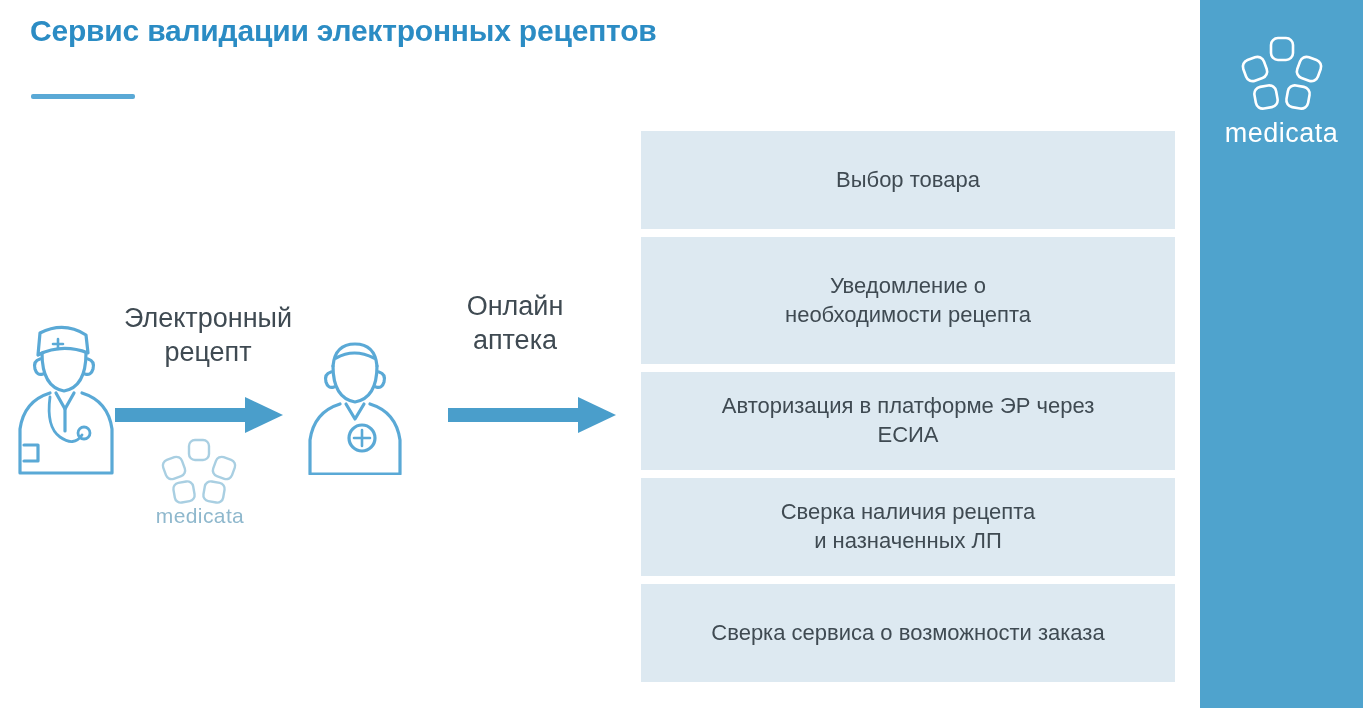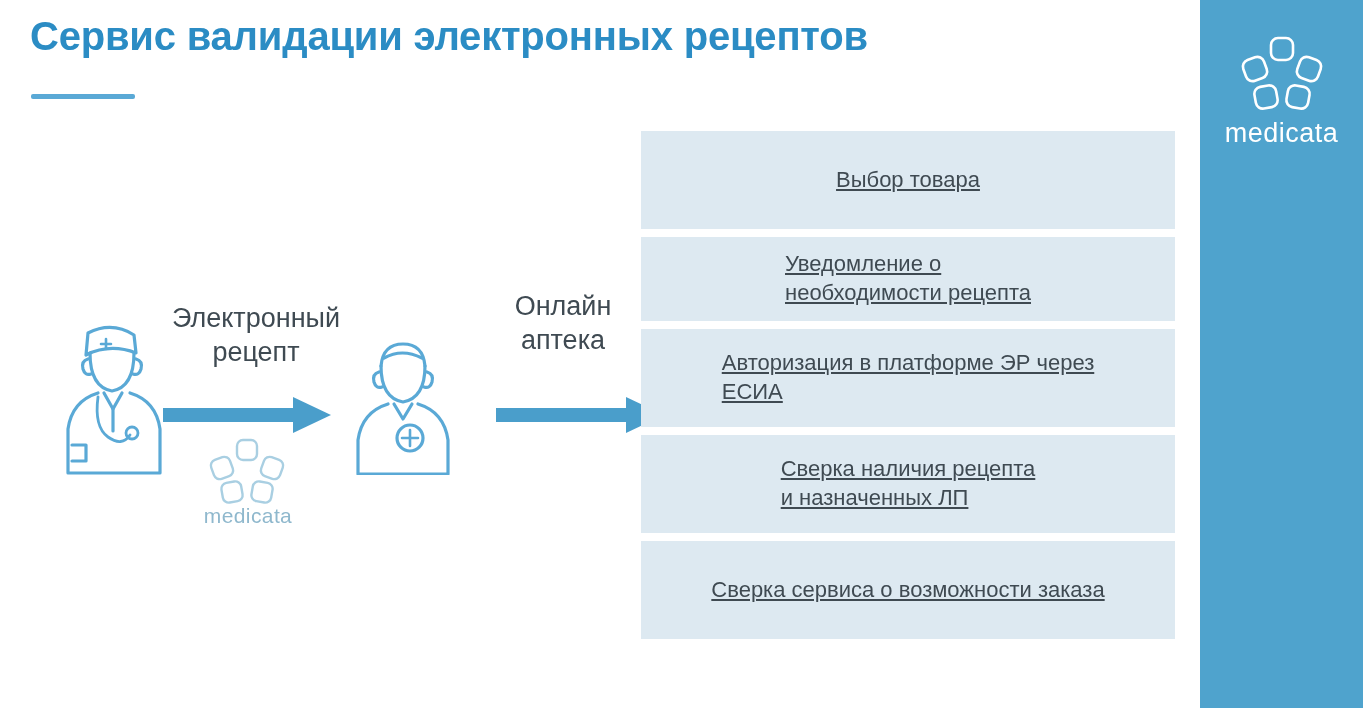--- a/index.html
+++ b/index.html
@@ -14,21 +14,21 @@
     overflow: hidden;
     font-family: "Liberation Sans", sans-serif;
     color: #3f4a52;
   }
 
   
   #slide-title {
     position: absolute;
     left: 30px;
     top: 14px;
-    font-size: 40px;
+    font-size: 30px;
     font-weight: bold;
     color: #2b8cc4;
     letter-spacing: -0.2px;
     white-space: nowrap;
   }
   #title-rule {
     position: absolute;
     left: 31px;
     top: 94px;
     width: 104px;
@@ -63,21 +63,20 @@
     letter-spacing: 0.5px;
   }
 
   
   #left-area {
     position: absolute;
     left: 0;
     top: 270px;
     width: 692px;
     height: 300px;
-    margin-left: 48px;
   }
 
   .flow-label {
     position: absolute;
     font-size: 27px;
     color: #3f4a52;
     text-align: center;
     line-height: 1.25;
   }
   #label-eprescription {
@@ -113,32 +112,31 @@
     position: absolute;
     left: 641px;
     top: 131px;
     width: 534px;
   }
   .step {
     background: #dde9f1;
     color: #3f4a52;
     font-size: 22px;
     line-height: 1.3;
-    text-align: left;
+    text-align: center;
     display: flex;
     align-items: center;
     justify-content: center;
     padding: 12px 18px;
     box-sizing: border-box;
     margin-bottom: 8px;
     white-space: pre-line;
-    text-decoration: underline;
   }
   .step-0 { height: 98px; }
-  .step-1 { height: 84px; }
+  .step-1 { height: 127px; }
   .step-2 { height: 98px; }
   .step-3 { height: 98px; }
   .step-4 { height: 98px; }
 </style>
 </head>
 <body>
 
 <div id="slide-title">Сервис валидации электронных рецептов</div>
 <div id="title-rule"></div>
 

